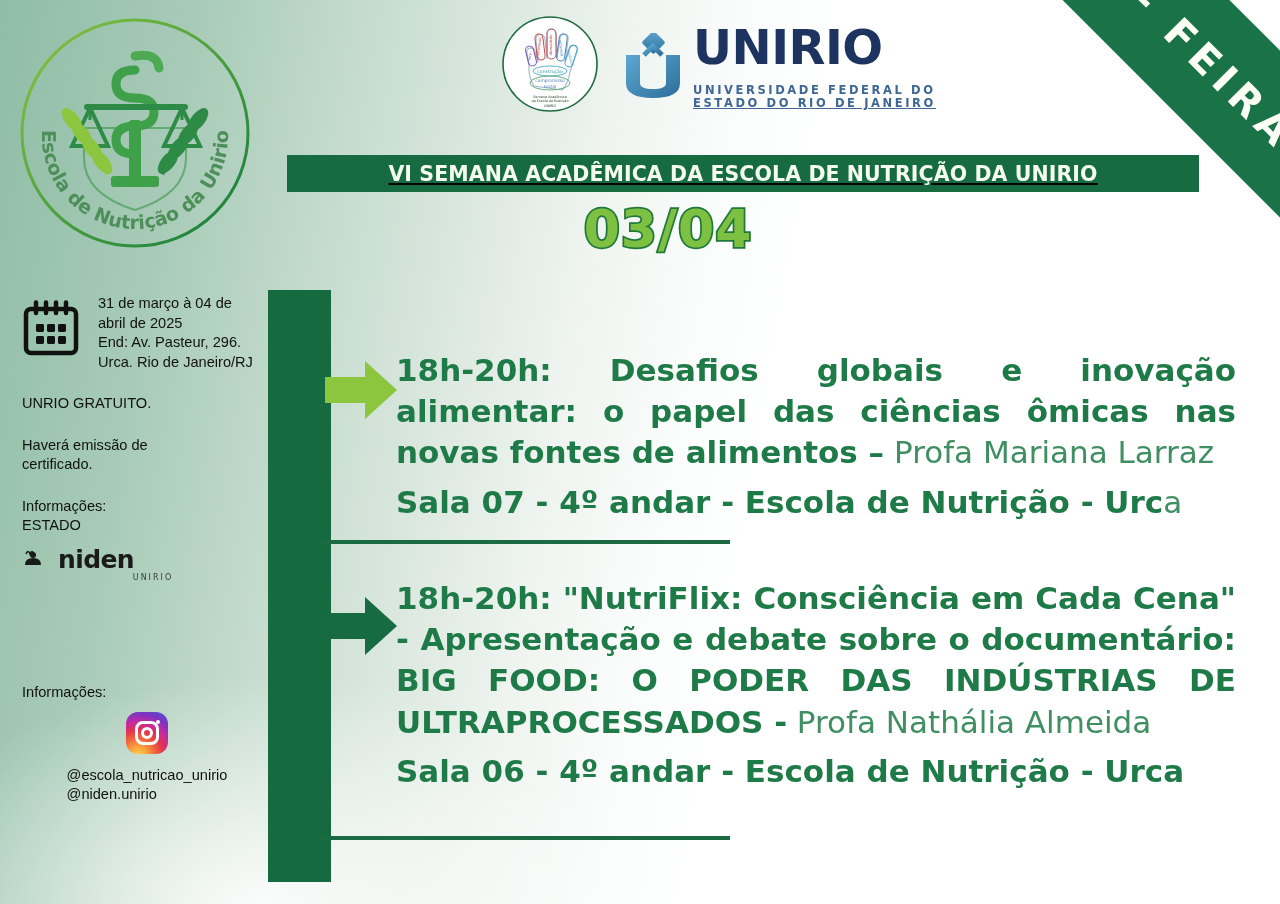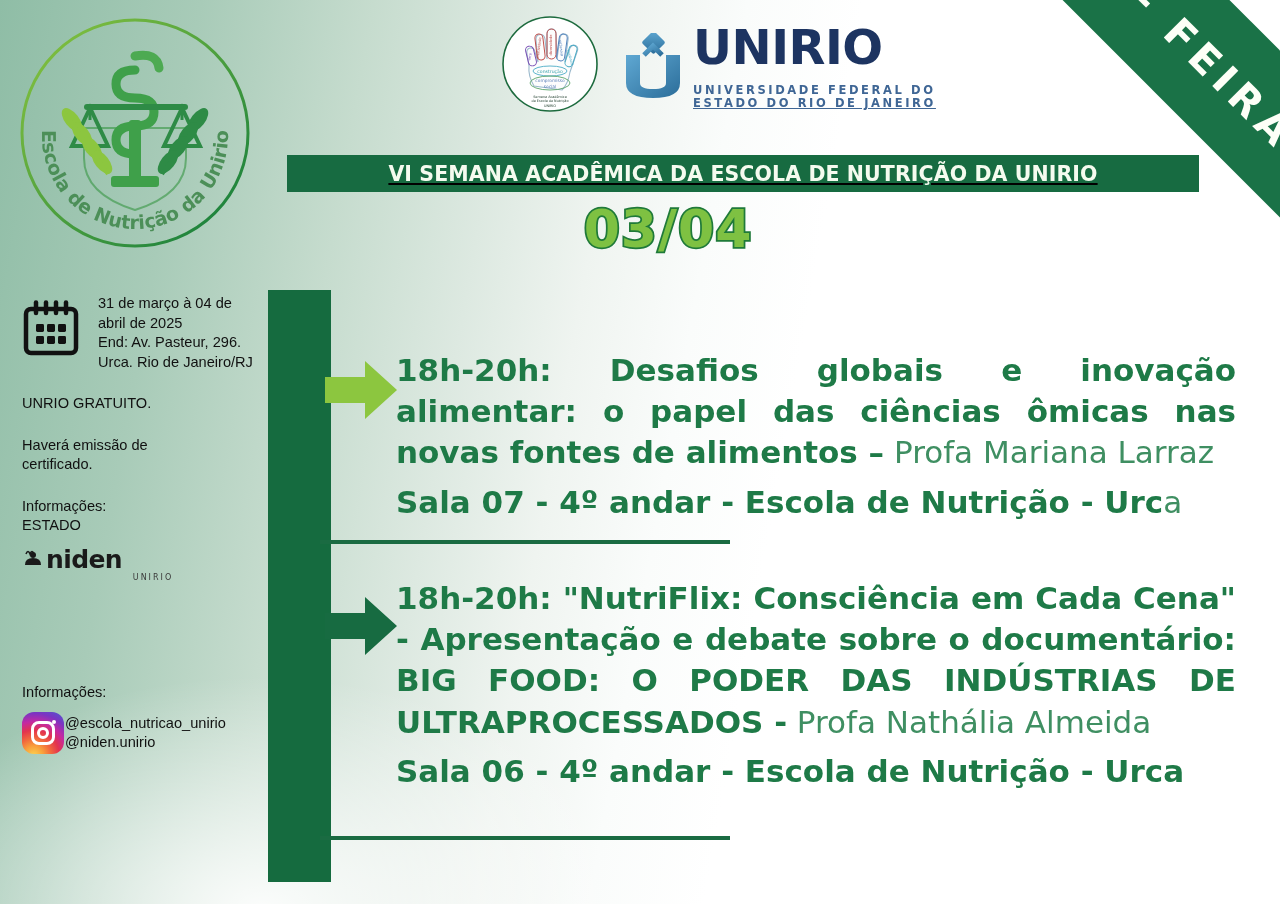--- a/index.html
+++ b/index.html
@@ -98,37 +98,37 @@
   
   #info-col { position: absolute; left: 22px; top: 292px; width: 240px; }
   .info-row { display: flex; gap: 18px; align-items: flex-start; }
   #cal-icon { width: 58px; height: 56px; flex: 0 0 58px; margin-top: 8px; }
   #date-addr {
     font-size: 14.6px; line-height: 1.34; color: #111; padding-top: 2px;
   }
   .info-para {
     font-size: 14.6px; line-height: 1.34; color: #111; margin-top: 22px;
   }
-  #niden { margin-top: 12px; display: flex; align-items: flex-end; gap: 2px; }
+  #niden { margin-top: 12px; display: flex; align-items: flex-end; gap: 14px; }
   #niden-bird { width: 22px; height: 22px; margin-bottom: 2px; }
   #niden-word {
     font-family: "DejaVu Sans", sans-serif;
     font-size: 25px; font-weight: 700; color: #1a1a1a; line-height: .95;
     letter-spacing: -0.6px;
   }
   #niden-sub {
     font-family: "DejaVu Sans", sans-serif;
     font-size: 8px; letter-spacing: 2px; color: #3a3a3a;
     text-align: center; margin-top: 1px; margin-left: 22px;
   }
 
   
   #contact { position: absolute; left: 22px; top: 684px; width: 250px; }
   #contact-label { font-size: 14.6px; color: #111; }
-  #contact-row { display: flex; gap: 1px; align-items: center; margin-top: 12px; }
+  #contact-row { display: flex; gap: 12px; align-items: center; margin-top: 12px; flex-direction: column; }
   #ig-icon {
     width: 42px; height: 42px; border-radius: 12px; flex: 0 0 42px;
     background:
       radial-gradient(circle at 28% 104%, #fdd34f 0%, #f9a03b 18%, #f26a3c 32%, #e3344e 48%, #c32aa3 64%, #7b34c2 80%, #4a5cd0 100%);
     position: relative;
   }
   #ig-icon .ring {
     position: absolute; left: 9px; top: 9px; width: 24px; height: 24px;
     border: 3px solid #fff; border-radius: 8px;
   }

